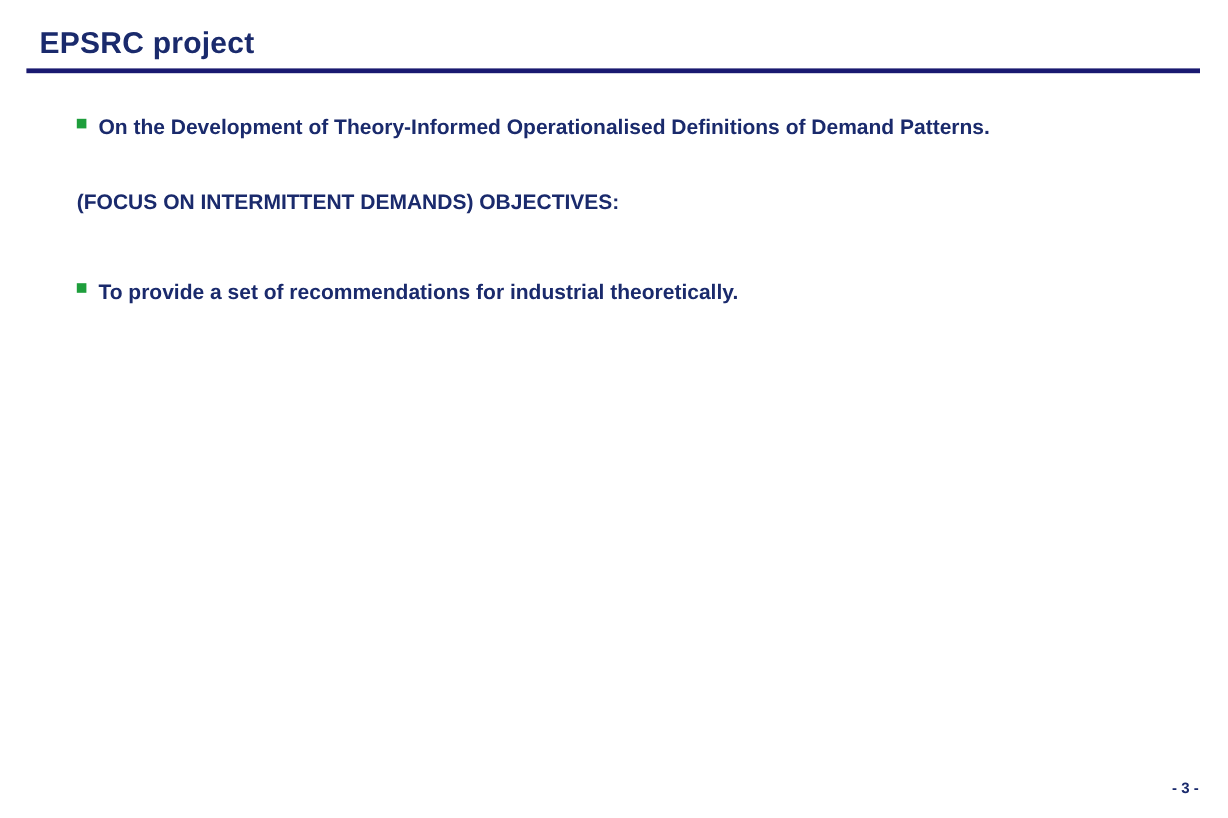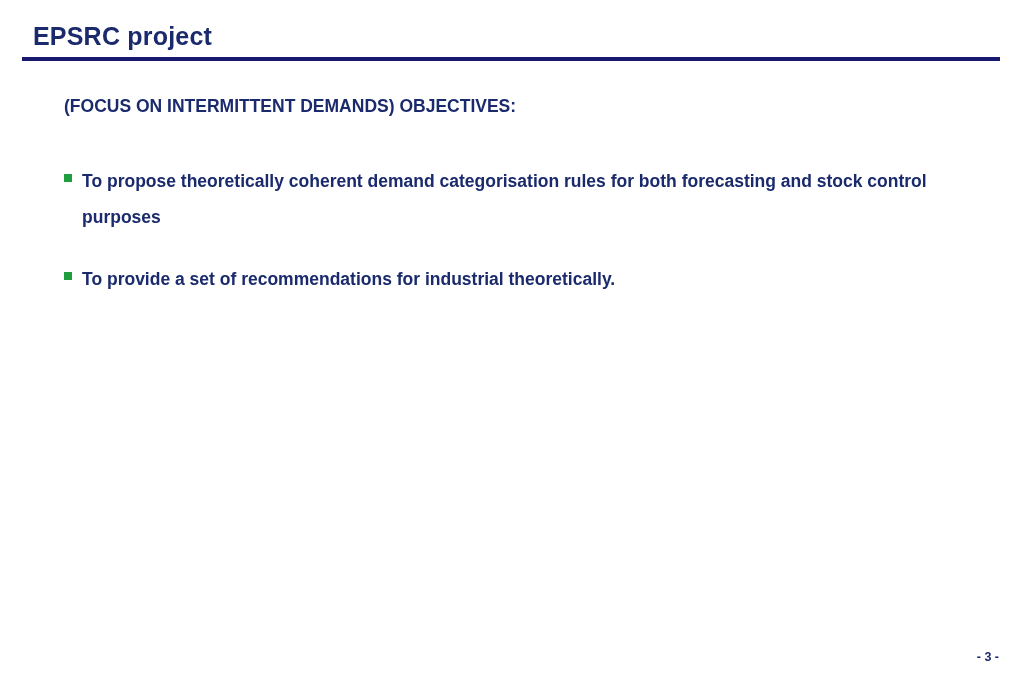--- a/index.html
+++ b/index.html
@@ -82,30 +82,30 @@
 </head>
 <body>
 
 <div class="slide">
 
   <div class="slide-title">EPSRC project</div>
   <div class="title-rule"></div>
 
   <div class="body-block">
 
+    <div class="para bulleted">
+      <span class="bullet"></span>
+      <span class="txt">On the Development of Theory-Informed Operationalised Definitions of Demand Patterns.</span>
+    </div>
 
     <div class="para plain spacer-para">
       <span class="txt">(FOCUS ON INTERMITTENT DEMANDS) OBJECTIVES:</span>
     </div>
 
 
-    <div class="para bulleted">
-      <span class="bullet"></span>
-      <span class="txt">To propose theoretically coherent demand categorisation rules for both forecasting and stock control purposes</span>
-    </div>
 
 
     <div class="para bulleted">
       <span class="bullet"></span>
       <span class="txt">To provide a set of recommendations for industrial theoretically.</span>
     </div>
 
   </div>
 
   <div class="page-number">- 3 -</div>

